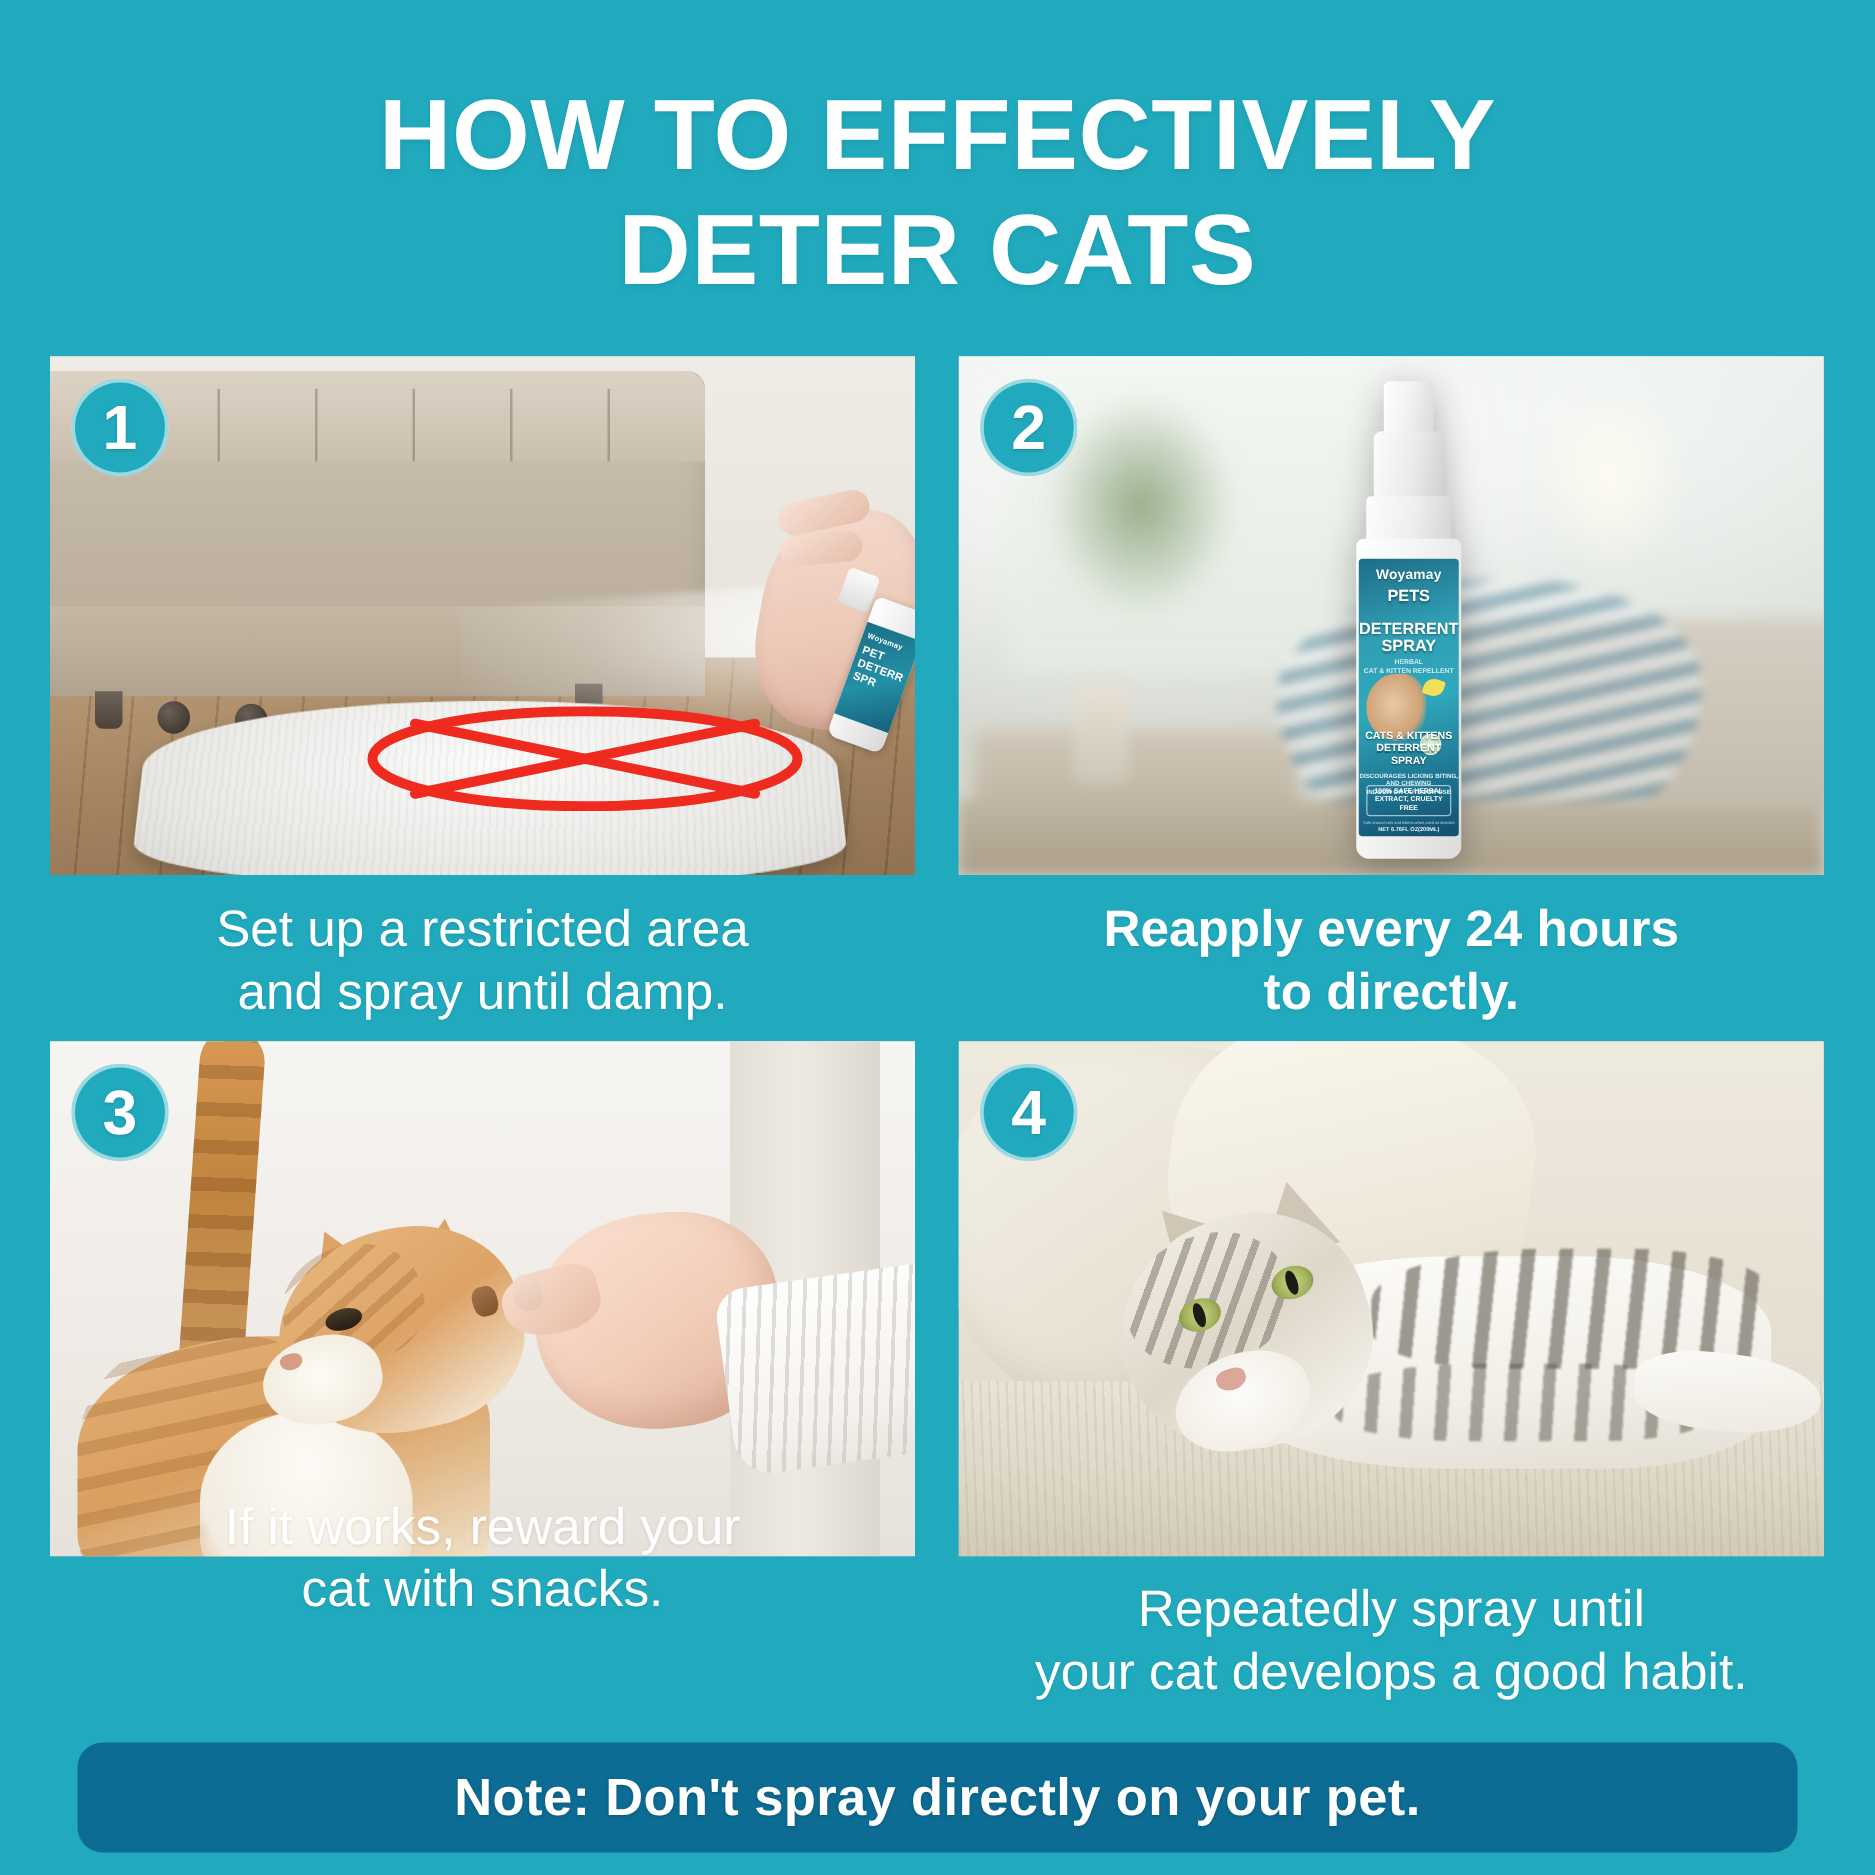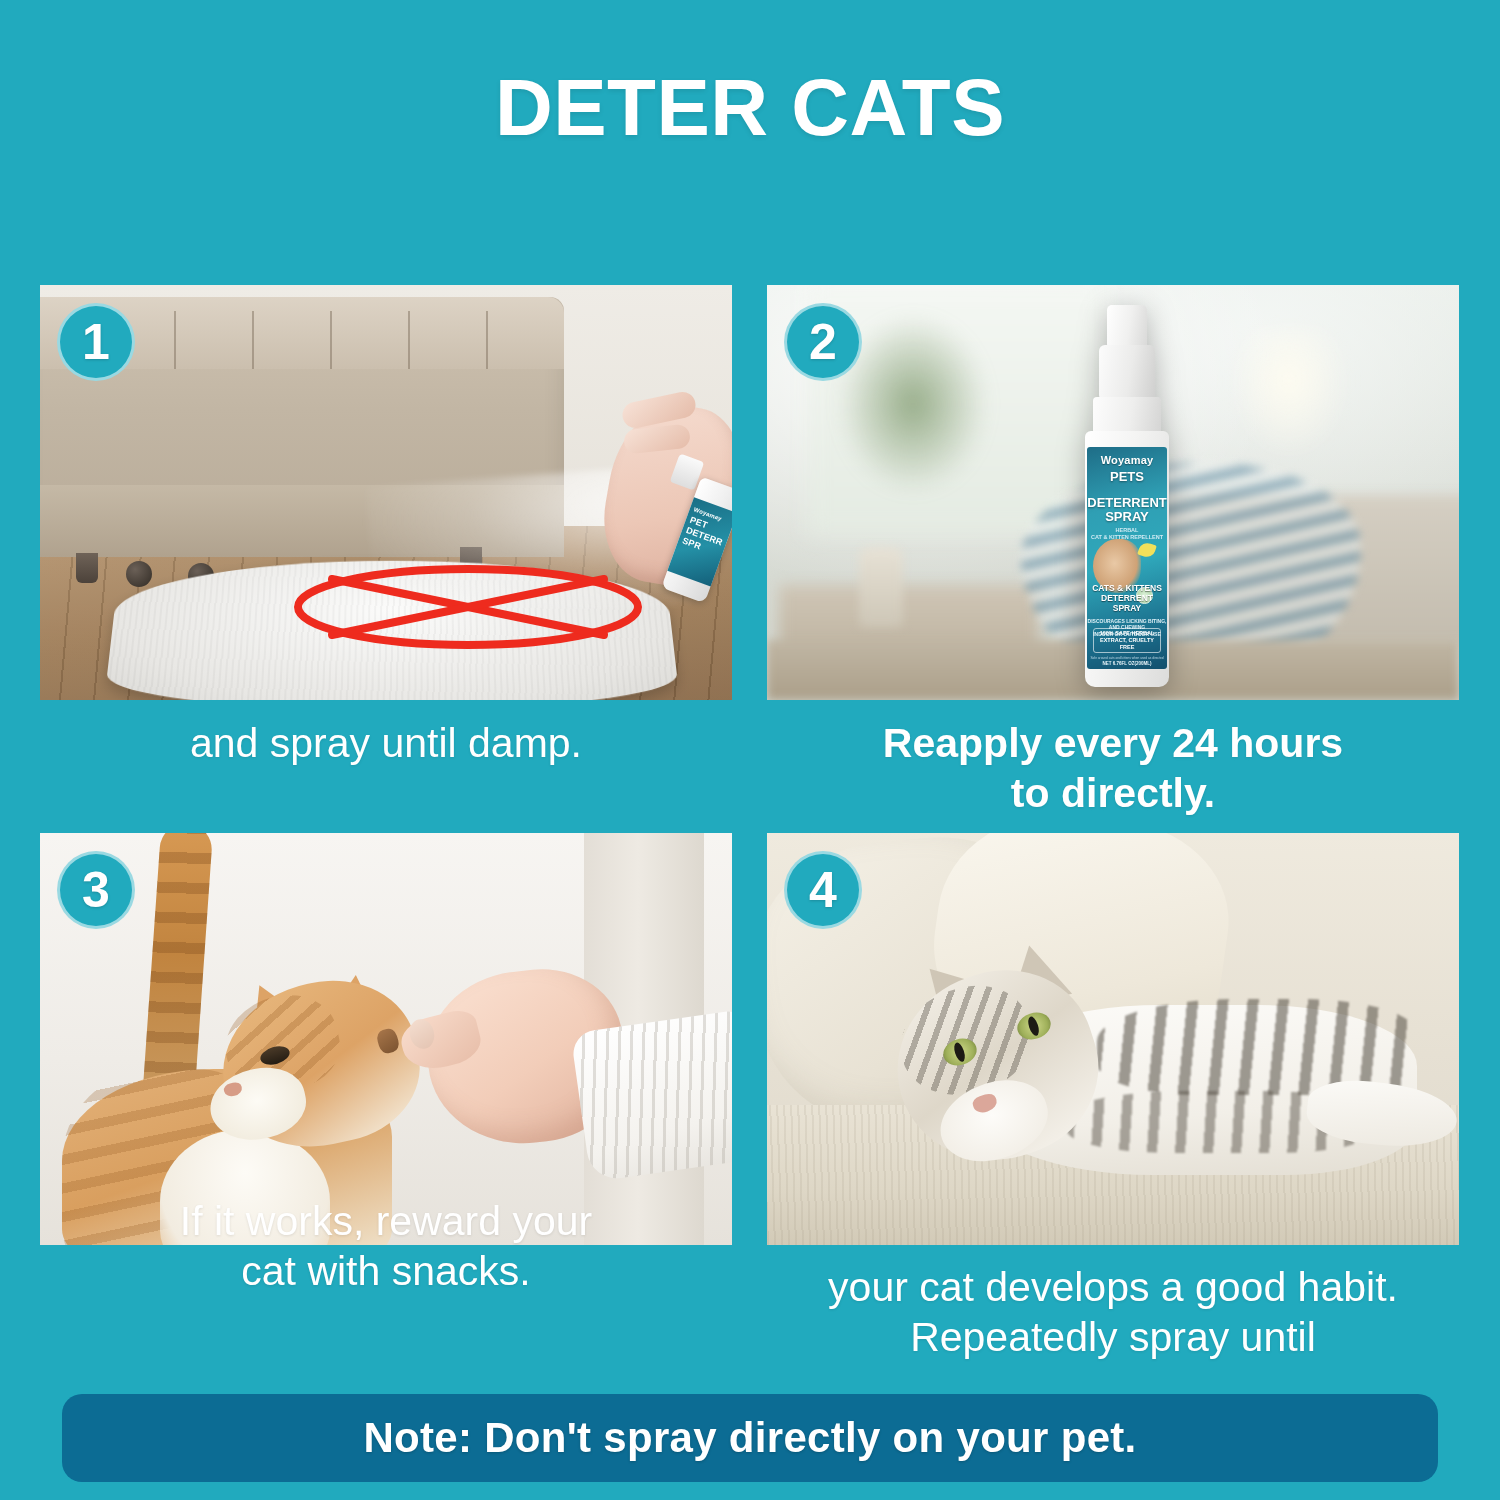--- a/index.html
+++ b/index.html
@@ -510,20 +510,21 @@
     position:absolute; left:172px; top:250px; width:110px; height:76px;
     background:radial-gradient(ellipse at 50% 42%, #fdfcf9 0%, #f2eee6 78%);
     border-radius:52% 48% 50% 50%;
     transform:rotate(-18deg);
   }
 </style>
 </head>
 <body>
 
 <div id="title-block">
+  <div class="line">HOW TO EFFECTIVELY</div>
   <div class="line">DETER CATS</div>
 </div>
 
 <div class="panel" id="panel-1">
   <div class="photo">
     <div class="p1-wall"></div>
     <div class="p1-floor"></div>
 
     <div class="p1-sofa-body"></div>
     <div class="p1-sofa-top">
@@ -662,30 +663,31 @@
       <div class="p4-pupil"></div>
     </div>
     <div class="p4-nose"></div>
   </div>
   <div class="badge">
     <span>4</span>
   </div>
 </div>
 
 <div class="caption" id="caption-1">
+  <div>Set up a restricted area</div>
   <div>and spray until damp.</div>
 </div>
 <div class="caption" id="caption-2">
   <div>Reapply every 24 hours</div>
   <div>to directly.</div>
 </div>
 <div class="caption" id="caption-3">
   <div>If it works, reward your</div>
   <div>cat with snacks.</div>
 </div>
 <div class="caption" id="caption-4">
+  <div>Repeatedly spray until</div>
   <div>your cat develops a good habit.</div>
-  <div>Repeatedly spray until</div>
 </div>
 
 <div id="note-banner">
   <span class="note-text">Note: Don't spray directly on your pet.</span>
 </div>
 
 </body></html>

